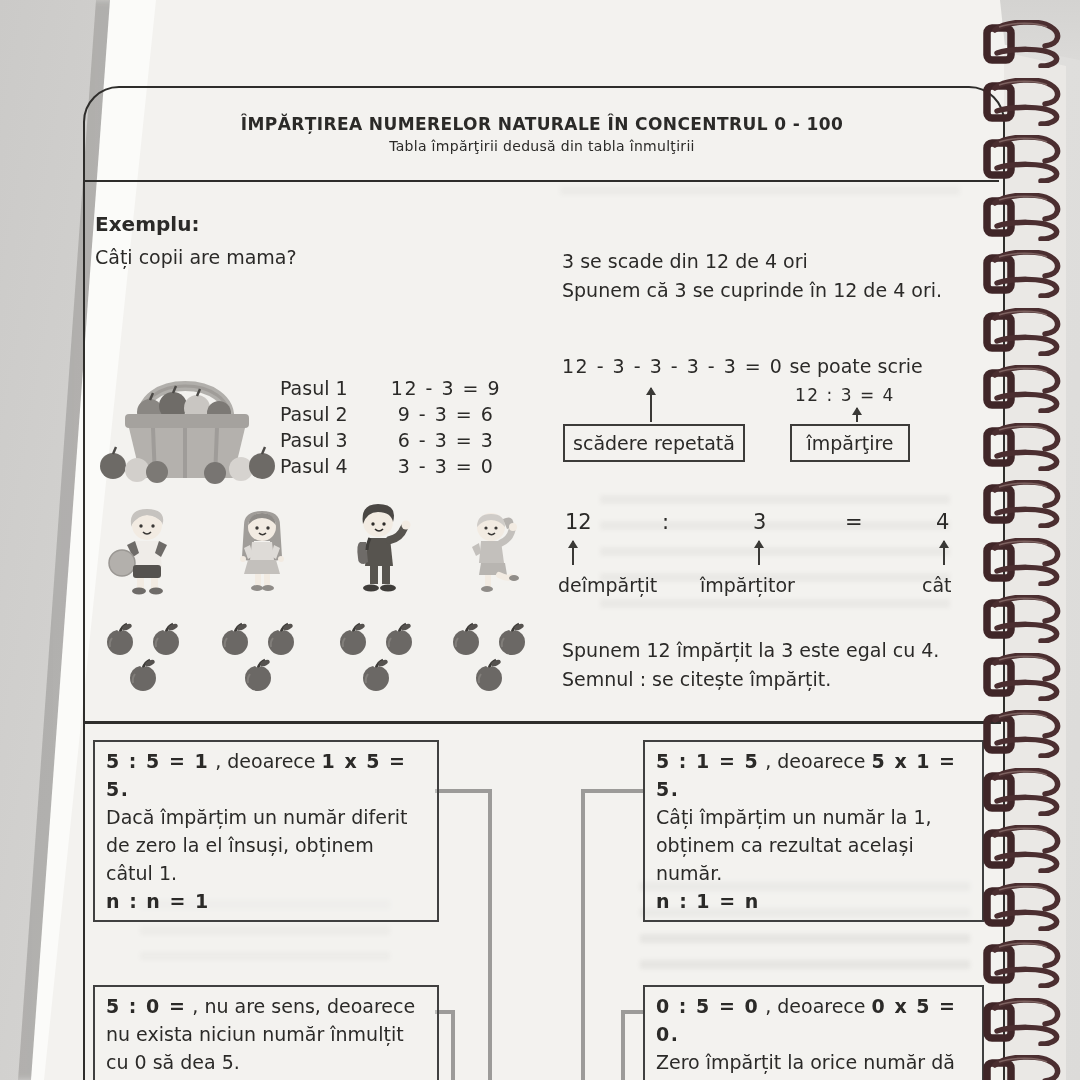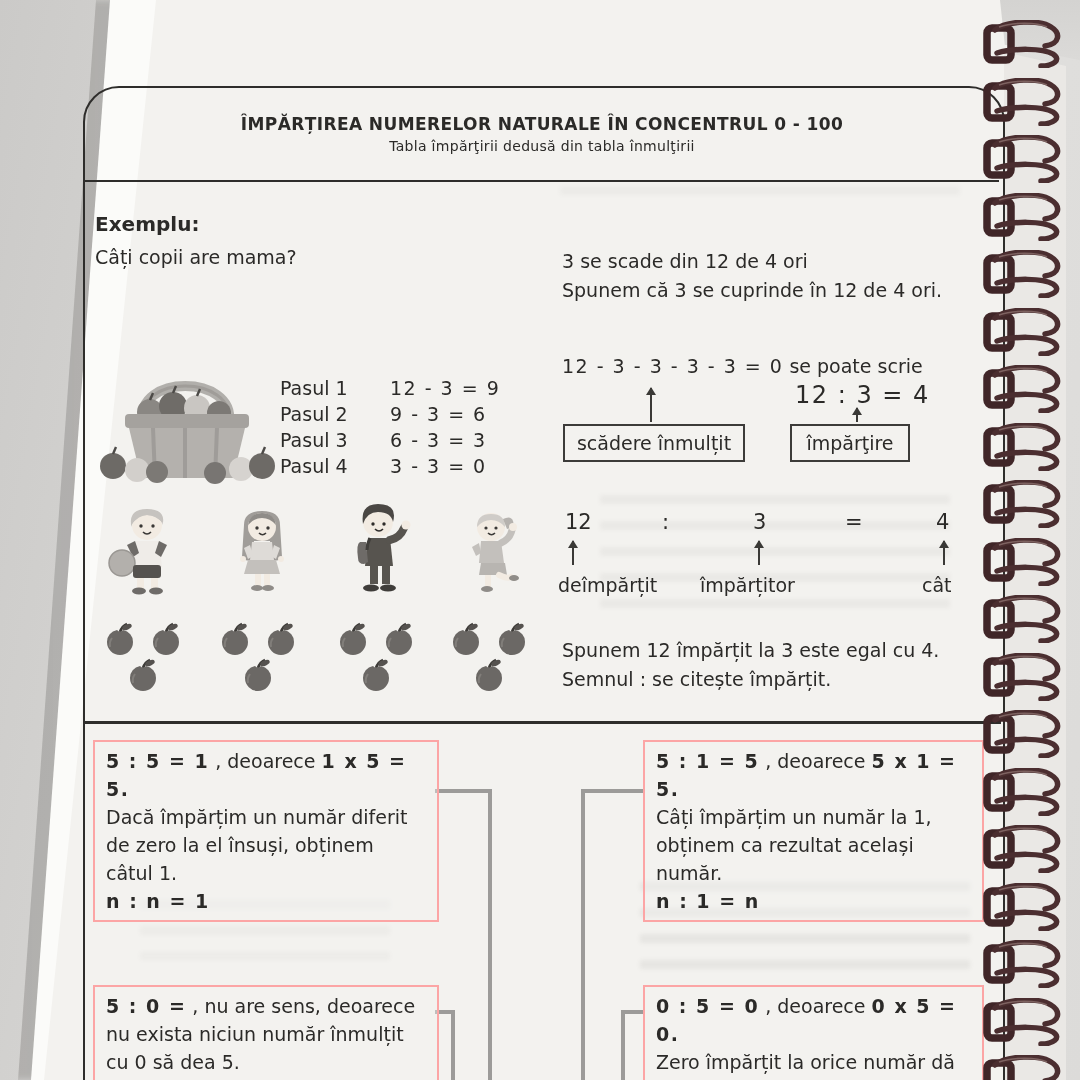--- a/index.html
+++ b/index.html
@@ -30,21 +30,21 @@
   .txt{font-size:19px;line-height:29px;white-space:nowrap;}
   .b{font-weight:bold;}
   .eq{letter-spacing:1.5px;}
   
   .uparrow{width:2px;background:#3a3936;}
   .uparrow::before{content:"";position:absolute;top:-1px;left:-4px;border-left:5px solid transparent;
     border-right:5px solid transparent;border-bottom:8px solid #3a3936;}
   .labelbox{border:2px solid #3c3b39;display:flex;align-items:center;justify-content:center;
     font-size:19px;background:rgba(243,242,239,.6);}
   
-  .rulebox{border:2px solid #fca5a5;padding:5px 11px;font-size:19px;line-height:28px;background:rgba(243,242,239,.4);}
+  .rulebox{border:2px solid #404040;padding:5px 11px;font-size:19px;line-height:28px;background:rgba(243,242,239,.4);}
   .conn{background:#9c9b99;}
   
   .smudge{background:repeating-linear-gradient(180deg,rgba(120,118,114,.8) 0 9px,transparent 9px 26px);
     filter:blur(2px);}
   
   #spiral-col{left:0;top:0;width:1080px;height:1080px;pointer-events:none;}
   .loop{position:absolute;left:981px;width:86px;height:48px;}
 </style>
 </head>
 <body>
@@ -96,21 +96,21 @@
       <path d="M167,98 l3,-7" stroke="#4c4a47" stroke-width="2.4"></path>
   </g>
 </svg>
 
 <div class="abs" style="left:280px;top:375px">
   <div class="txt" style="line-height:26px">Pasul 1</div>
   <div class="txt" style="line-height:26px">Pasul 2</div>
   <div class="txt" style="line-height:26px">Pasul 3</div>
   <div class="txt" style="line-height:26px">Pasul 4</div>
 </div>
-<div class="abs" style="left:390px;top:375px;width:132px;text-align:left">
+<div class="abs" style="left:380px;top:375px;width:132px;text-align:center">
   <div class="txt eq" style="line-height:26px">12 - 3 = 9</div>
   <div class="txt eq" style="line-height:26px">9 - 3 = 6</div>
   <div class="txt eq" style="line-height:26px">6 - 3 = 3</div>
   <div class="txt eq" style="line-height:26px">3 - 3 = 0</div>
 </div>
 
 <svg class="abs" style="left:95px;top:503px" width="100" height="92" viewBox="0 0 100 92">
   <circle cx="52" cy="22" r="15" fill="#f2ebe2"></circle>
   <path d="M36,24 a16,16 0 0 1 32,-2 q-4,-10 -16,-10 t-16,12" fill="#c6c3bf"></path>
   <path d="M36,22 q-2,-16 16,-16 q18,0 16,14 q-8,-8 -16,-8 t-16,10" fill="#c6c3bf"></path>
@@ -204,26 +204,26 @@
 </svg>
 
 <div class="abs txt" style="left:562px;top:247px">3 se scade din 12 de 4 ori</div>
 <div class="abs txt" style="left:562px;top:276px">Spunem că 3 se cuprinde în 12 de 4 ori.</div>
 
 <div class="abs txt" style="left:562px;top:352px">
   <span class="eq">12 - 3 - 3 - 3 - 3 = 0</span>
   <span>se poate scrie</span>
 </div>
 
-<div class="abs txt eq" style="left:795px;top:381px;font-size:24px">12 : 3 = 4</div>
+<div class="abs txt eq" style="left:795px;top:381px;font-size:17px">12 : 3 = 4</div>
 
 <div class="abs uparrow" style="left:650px;top:388px;height:34px"></div>
 <div class="abs uparrow" style="left:856px;top:408px;height:14px"></div>
 
-<div class="abs labelbox" style="left:563px;top:424px;width:178px;height:34px">scădere înmulțit</div>
+<div class="abs labelbox" style="left:563px;top:424px;width:178px;height:34px">scădere repetată</div>
 <div class="abs labelbox" style="left:790px;top:424px;width:116px;height:34px">împărţire</div>
 
 <div class="abs txt" style="left:565px;top:508px;font-size:21px">12</div>
 <div class="abs txt" style="left:662px;top:508px;font-size:21px">:</div>
 <div class="abs txt" style="left:753px;top:508px;font-size:21px">3</div>
 <div class="abs txt" style="left:845px;top:508px;font-size:21px">=</div>
 <div class="abs txt" style="left:936px;top:508px;font-size:21px">4</div>
 
 <div class="abs uparrow" style="left:572px;top:541px;height:24px"></div>
 <div class="abs uparrow" style="left:758px;top:541px;height:24px"></div>

